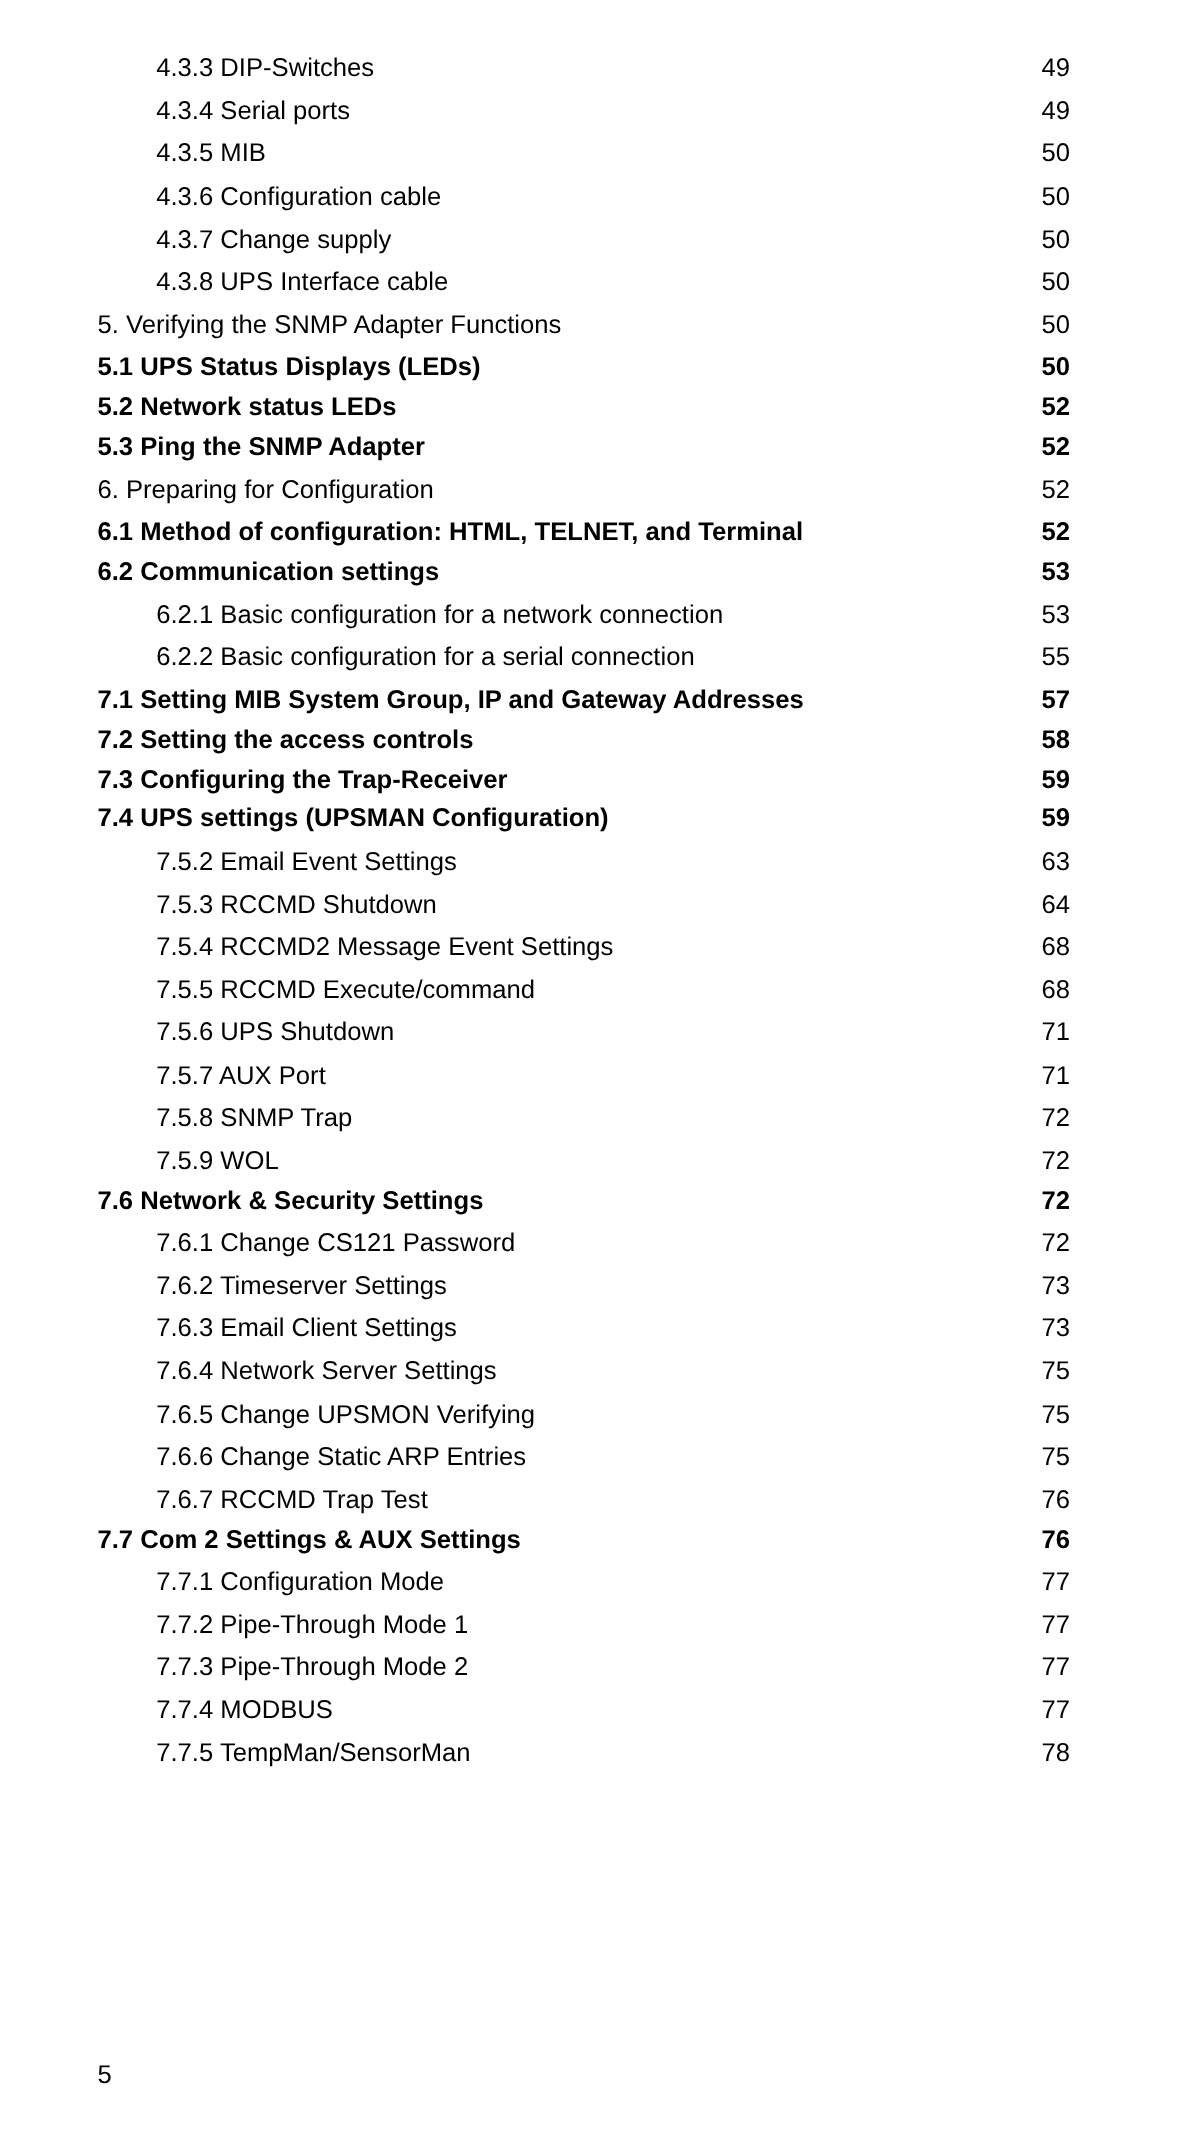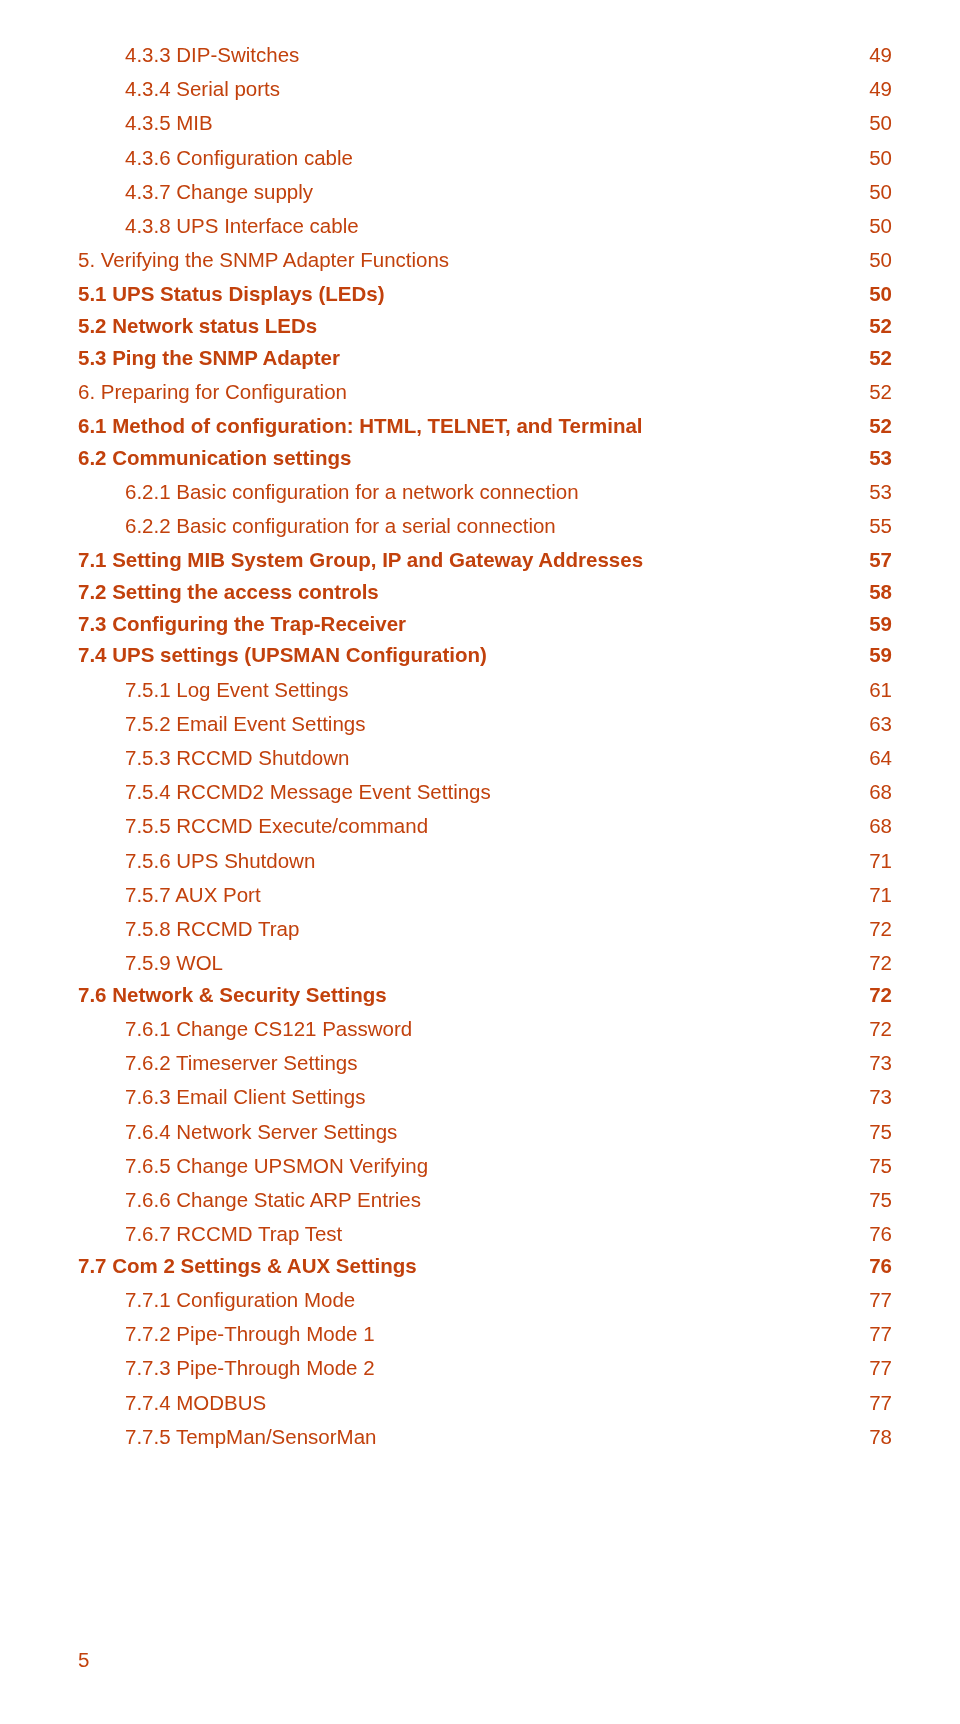--- a/index.html
+++ b/index.html
@@ -4,27 +4,27 @@
 <style>
   html, body {
     margin: 0;
     padding: 0;
     background: #fff;
     width: 960px;
   }
   .page {
     width: 960px;
     min-height: 1724px;
-    padding: 43px 68px 60px 78px;
+    padding: 43px 104px 60px 78px;
     box-sizing: border-box;
     position: relative;
     font-family: Arial, Helvetica, sans-serif;
     font-size: 20.5px;
     line-height: 1.18;
-    color: #c2410c;
+    color: #000000;
     border-radius: 17px;
   }
   .toc-line {
     display: flex;
     justify-content: space-between;
     align-items: baseline;
     margin-bottom: 7.5px;
   }
   .toc-label {
     flex: 1 1 auto;
@@ -119,24 +119,20 @@
       </div>
       <div class="toc-line bold">
         <span class="toc-label">7.3 Configuring the Trap-Receiver</span>
         <span class="toc-page">59</span>
       </div>
       <div class="toc-line bold">
         <span class="toc-label">7.4 UPS settings (UPSMAN Configuration)</span>
         <span class="toc-page">59</span>
       </div>
       <div class="toc-line indent-2 group-gap">
-        <span class="toc-label">7.5.1 Log Event Settings</span>
-        <span class="toc-page">61</span>
-      </div>
-      <div class="toc-line indent-2 group-gap">
         <span class="toc-label">7.5.2 Email Event Settings</span>
         <span class="toc-page">63</span>
       </div>
       <div class="toc-line indent-2 group-gap">
         <span class="toc-label">7.5.3 RCCMD Shutdown</span>
         <span class="toc-page">64</span>
       </div>
       <div class="toc-line indent-2 group-gap">
         <span class="toc-label">7.5.4 RCCMD2 Message Event Settings</span>
         <span class="toc-page">68</span>
@@ -147,21 +143,21 @@
       </div>
       <div class="toc-line indent-2 group-gap">
         <span class="toc-label">7.5.6 UPS Shutdown</span>
         <span class="toc-page">71</span>
       </div>
       <div class="toc-line indent-2 group-gap">
         <span class="toc-label">7.5.7 AUX Port</span>
         <span class="toc-page">71</span>
       </div>
       <div class="toc-line indent-2 group-gap">
-        <span class="toc-label">7.5.8 RCCMD Trap</span>
+        <span class="toc-label">7.5.8 SNMP Trap</span>
         <span class="toc-page">72</span>
       </div>
       <div class="toc-line indent-2 group-gap">
         <span class="toc-label">7.5.9 WOL</span>
         <span class="toc-page">72</span>
       </div>
       <div class="toc-line bold">
         <span class="toc-label">7.6 Network &amp; Security Settings</span>
         <span class="toc-page">72</span>
       </div>

